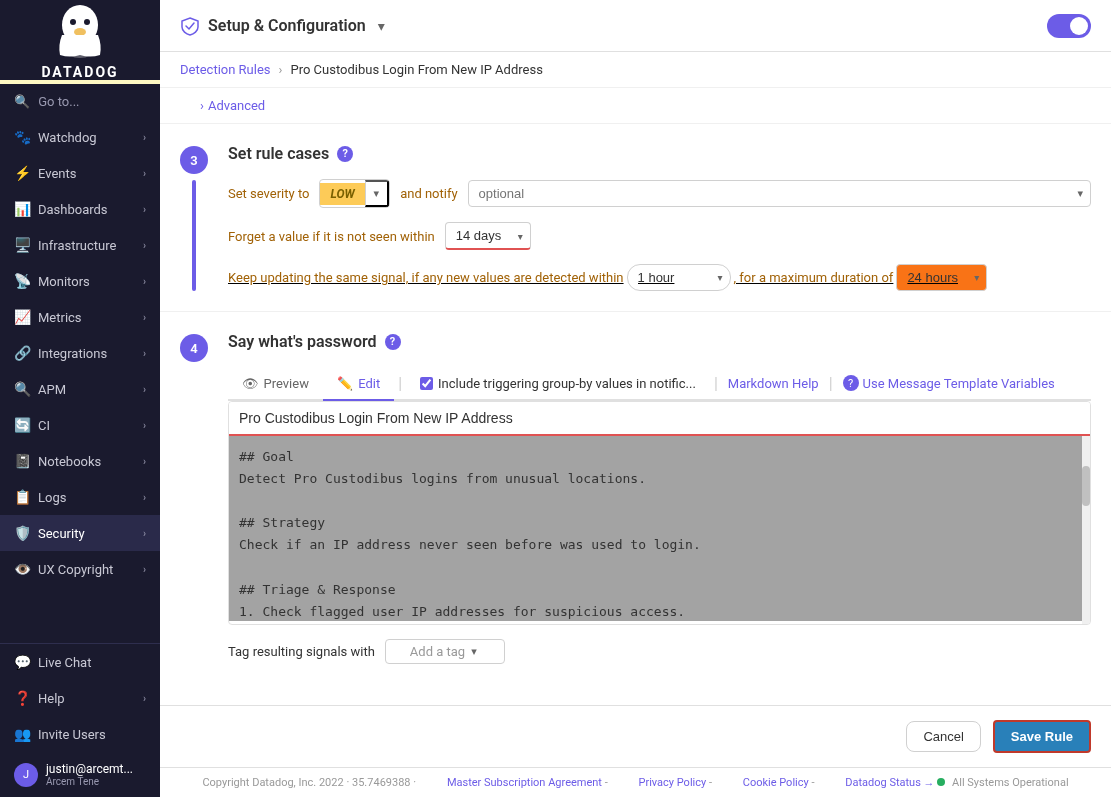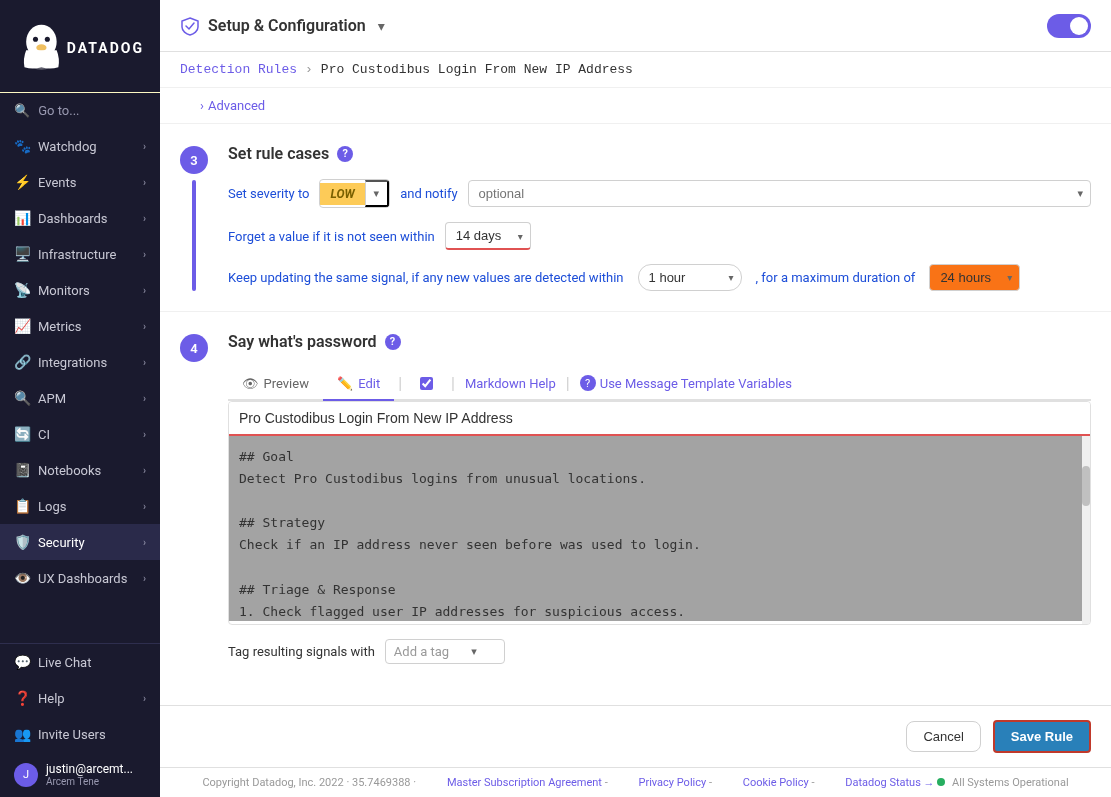--- a/index.html
+++ b/index.html
@@ -10,25 +10,25 @@
       width: 160px;
       min-width: 160px;
       background: #1a1a2e;
       color: #c8c8d4;
       display: flex;
       flex-direction: column;
       height: 797px;
       overflow-y: auto;
     }
     .sidebar-logo {
-      padding: 16px;
-      display: flex;
-      flex-direction: row;
-      align-items: center;
-      border-bottom: 1px solid #fef9c3;
+      padding: 0;
+      display: flex;
+      flex-direction: column;
+      align-items: center;
+      border-bottom: 4px solid #fef9c3;
     }
     .logo-dog {
       width: 60px;
       height: 60px;
     }
     .logo-text {
       color: #fff;
       font-size: 14px;
       font-weight: 700;
       letter-spacing: 2px;
@@ -144,21 +144,20 @@
     .breadcrumb {
       padding: 10px 20px;
       display: flex;
       align-items: center;
       gap: 8px;
       font-size: 13px;
       color: #666;
       background: #fff;
       border-bottom: 1px solid #f0f0f0;
       flex-shrink: 0;
-      font-family: Liberation Mono, monospace;
     }
     .breadcrumb-link { color: #6c5ce7; cursor: pointer; text-decoration: none; }
     .breadcrumb-sep { color: #999; }
     .breadcrumb-current { color: #333; }
 
     
     .content {
       flex: 1;
       overflow-y: auto;
       padding: 0;
@@ -225,21 +224,21 @@
     }
 
     
     .rule-row {
       display: flex;
       align-items: center;
       gap: 10px;
       margin-bottom: 14px;
       flex-wrap: wrap;
     }
-    .rule-label { color: #1d4ed8; font-size: 13px; }
+    .rule-label { color: #a16207; font-size: 13px; }
     .severity-badge-inline {
       background: #fdcb58;
       color: #7a6000;
       padding: 3px 8px;
       font-size: 12px;
       font-weight: 700;
     }
     .severity-dropdown-btn {
       padding: 5px 8px;
       border-left: 1px solid #d0d0d0;
@@ -343,22 +342,22 @@
       align-items: center;
       gap: 10px;
       margin-top: 14px;
     }
     .tags-label { color: #333; font-size: 13px; }
     .tag-input-wrapper {
       display: flex;
       align-items: center;
       border: 1px solid #d0d0d0;
       border-radius: 4px;
-      padding: 4px 8px;
-      gap: 22px;
+      padding: 4px 24px;
+      gap: 6px;
       cursor: pointer;
       background: #fff;
       min-width: 120px;
     }
     .tag-input-text { color: #999; font-size: 13px; }
 
     
     .footer-actions {
       padding: 14px 20px;
       display: flex;
@@ -405,22 +404,23 @@
     
     .forget-row {
       display: flex;
       align-items: center;
       gap: 10px;
       margin-bottom: 14px;
     }
     .keep-updating-row {
       display: flex;
       align-items: center;
-      gap: 14px;
+      gap: 3px;
       flex-wrap: wrap;
+      text-decoration: underline;
     }
 
     
     .title-underline { border-bottom: 2px solid #e05252 !important; }
 
     
     .msg-textarea {
       width: 100%;
       min-height: 185px;
       border: none;
@@ -513,21 +513,21 @@
     <span>Logs</span>
     <span class="arrow">›</span>
   </div>
   <div class="sidebar-item active">
     <span class="sidebar-icon">🛡️</span>
     <span>Security</span>
     <span class="arrow">›</span>
   </div>
   <div class="sidebar-item">
     <span class="sidebar-icon">👁️</span>
-    <span>UX Dashboards</span>
+    <span>UX Copyright</span>
     <span class="arrow">›</span>
   </div>
 
   <div class="sidebar-bottom">
     <div class="sidebar-item">
       <span class="sidebar-icon">💬</span>
       <span>Live Chat</span>
     </div>
     <div class="sidebar-item">
       <span class="sidebar-icon">❓</span>
@@ -661,20 +661,21 @@
             <span>👁</span>
             <span>Preview</span>
           </div>
           <div class="editor-tab active">
             <span>✏️</span>
             <span>Edit</span>
           </div>
           <div class="editor-tab-divider">|</div>
           <label class="checkbox-label editor-tab">
             <input type="checkbox" checked="" style="">
+            <span>Include triggering group-by values in notific...</span>
           </label>
           <div class="editor-tab-divider">|</div>
           <a class="tab-link">Markdown Help</a>
           <div class="editor-tab-divider">|</div>
           <div style="display:flex; align-items:center; gap:4px; padding:8px 6px;">
             <div class="help-icon" style="flex-shrink:0;">?</div>
             <a class="tab-link" style="padding:0;">Use Message Template Variables</a>
           </div>
         </div>
 

